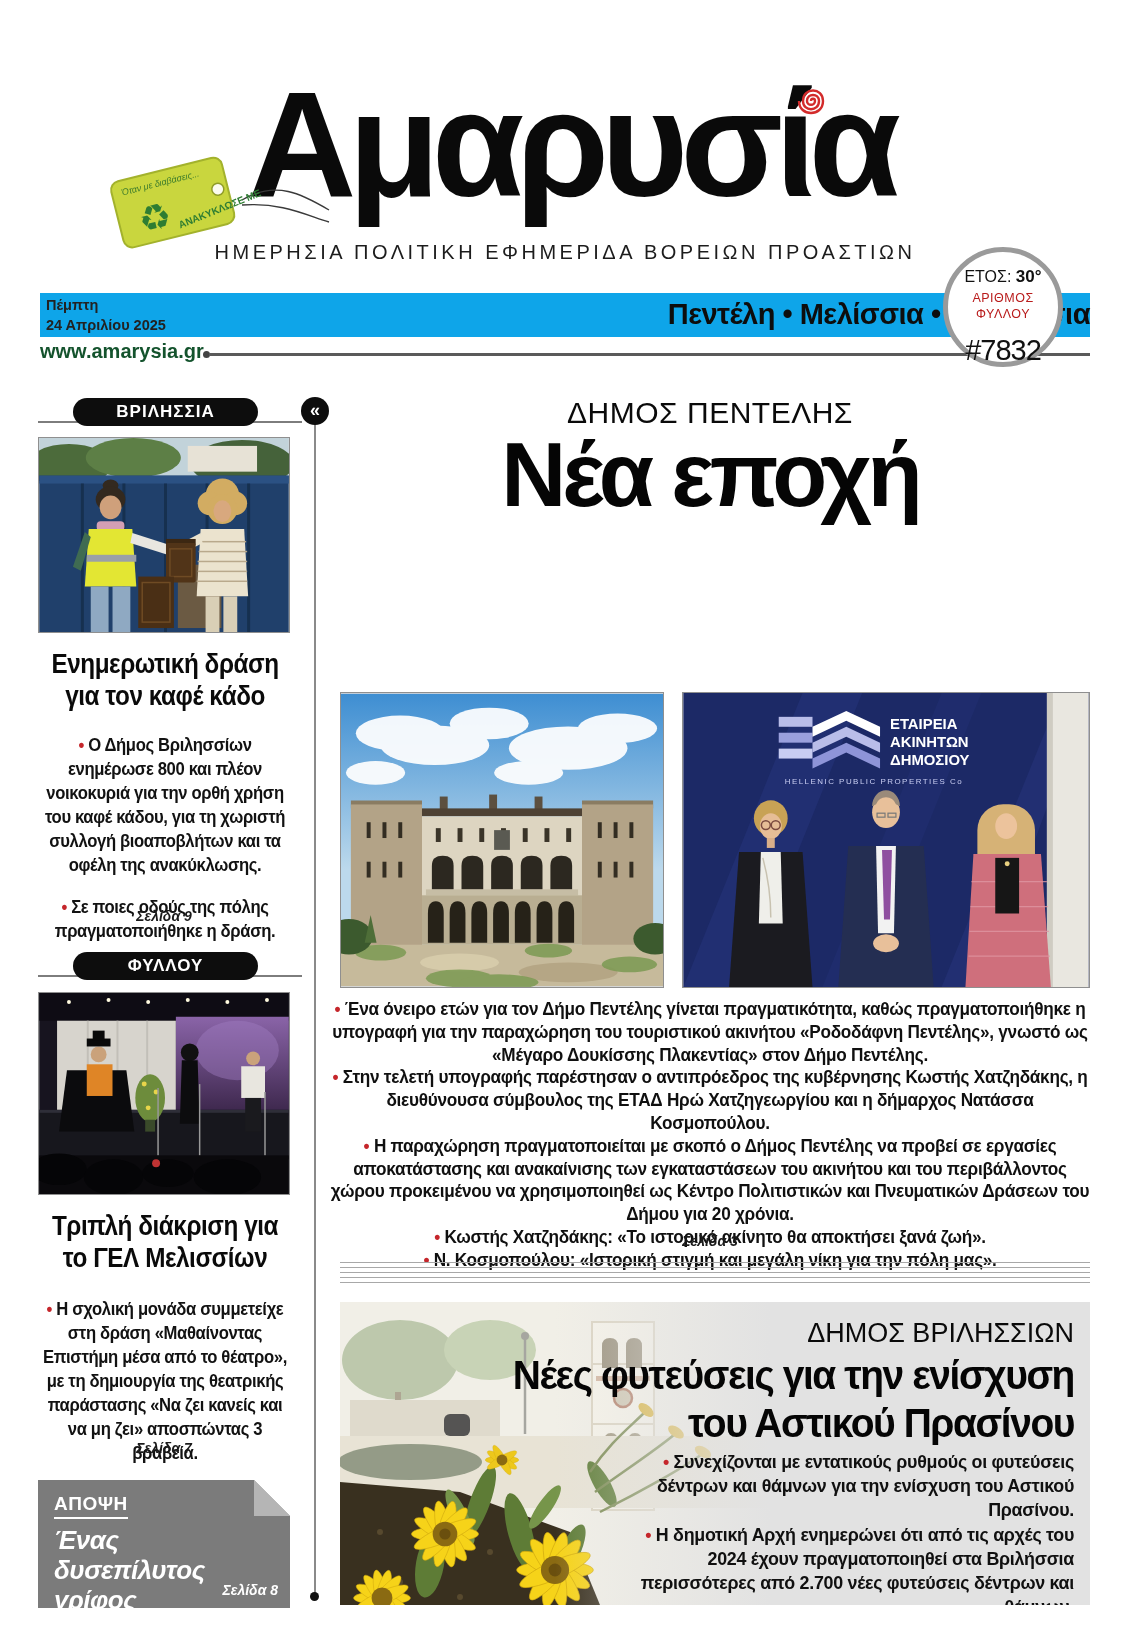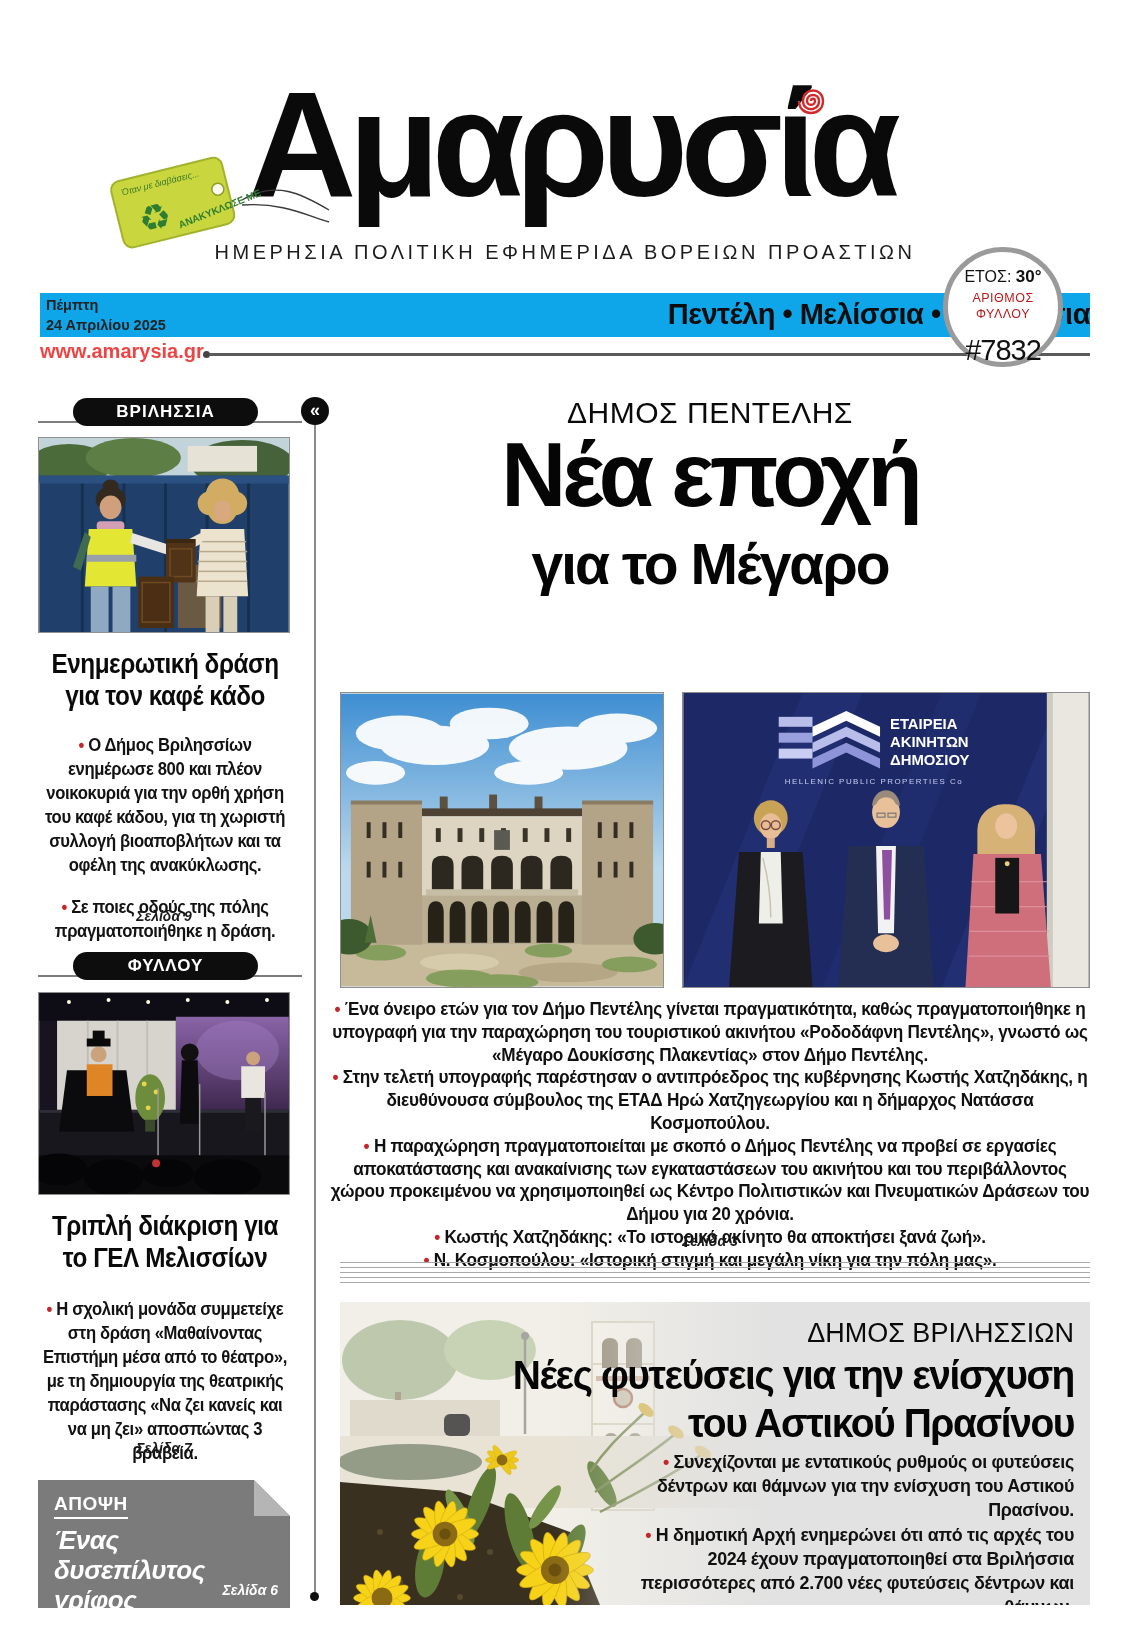--- a/index.html
+++ b/index.html
@@ -18,21 +18,21 @@
   .info-band{left:40px;top:293px;width:1050px;height:44px;background:#0ea5e9;}
   .date-block{left:6px;top:3px;font-size:14.5px;font-weight:700;line-height:1.35;color:#222;}
   .regions{left:0;right:0;top:5px;text-align:right;font-size:29px;font-weight:700;letter-spacing:-0.5px;color:#0d0d0d;}
   .issue-badge{left:943px;top:247px;width:120px;height:120px;background:#fff;border:5px solid #9a9a9a;
                border-radius:50%;box-sizing:border-box;text-align:center;z-index:6;}
   .badge-year{margin-top:15px;font-size:16px;color:#111;}
   .badge-year b{font-size:17px;}
   .badge-lines{margin-top:4px;font-size:12.5px;line-height:1.25;letter-spacing:0.5px;color:#b91c1c;}
   .badge-number{margin-top:12px;font-size:29px;letter-spacing:-1px;color:#111;}
 
-  .website{left:40px;top:340px;font-size:20px;font-weight:700;color:#ef4444;}
+  .website{left:40px;top:340px;font-size:20px;font-weight:700;color:#14532d;}
   .rule-dot{left:203px;top:351px;width:7px;height:7px;border-radius:50%;background:#444;}
   .top-rule{left:209px;top:353px;width:881px;height:3px;background:#5a5a5a;}
 
   
   .section-tag{background:#0d0d0d;color:#fff;text-align:center;font-weight:700;font-size:17px;
                letter-spacing:1px;border-radius:14px;padding:4px 0;width:185px;z-index:2;}
   .tag-rule{width:264px;height:2px;background:#7d7d7d;left:38px;}
   .photo{border:1px solid #8f8f8f;box-sizing:border-box;background:#ddd;overflow:hidden;}
   .photo svg{display:block;}
 
@@ -251,30 +251,29 @@
   <div class="abs lc-head" style="top:1210px;">Τριπλή διάκριση για το ΓΕΛ Μελισσίων</div>
   <div class="abs lc-bullets" style="top:1278px;">
     <p class="bullet">Η σχολική μονάδα συμμετείχε στη δράση «Μαθαίνοντας Επιστήμη μέσα από το θέατρο», με τη δημιουργία της θεατρικής παράστασης «Να ζει κανείς και να μη ζει» αποσπώντας 3 βραβεία.</p>
   </div>
   <div class="abs page-ref lc-ref" style="top:1440px;">Σελίδα 7</div>
 
   <div class="abs opinion">
     <div class="opinion-fold"></div>
     <div class="opinion-label">ΑΠΟΨΗ</div>
     <div class="opinion-title">Ένας δυσεπίλυτος γρίφος</div>
-    <div class="opinion-ref page-ref">Σελίδα 6</div>
+    <div class="opinion-ref page-ref">Σελίδα 8</div>
   </div>
 
   <div class="abs v-rule"></div>
   <div class="abs collapse-circle">«</div>
   <div class="abs v-dot"></div>
 
   <div class="abs kicker">ΔΗΜΟΣ ΠΕΝΤΕΛΗΣ</div>
   <div class="abs h1">Νέα εποχή</div>
-  <div class="abs h2">για το Μέγαρο</div>
 
   <div class="abs photo" style="left:340px;top:692px;width:324px;height:296px;">
     <svg width="322" height="294" viewBox="0 0 326 296">
       <defs>
           <linearGradient id="sky" x1="0" y1="0" x2="0" y2="1">
         <stop offset="0" stop-color="#3e8ed2"></stop>
             <stop offset="0.6" stop-color="#bcd9ec"></stop>
           </linearGradient>
         </defs>
       <rect width="326" height="296" fill="url(#sky)"></rect>

